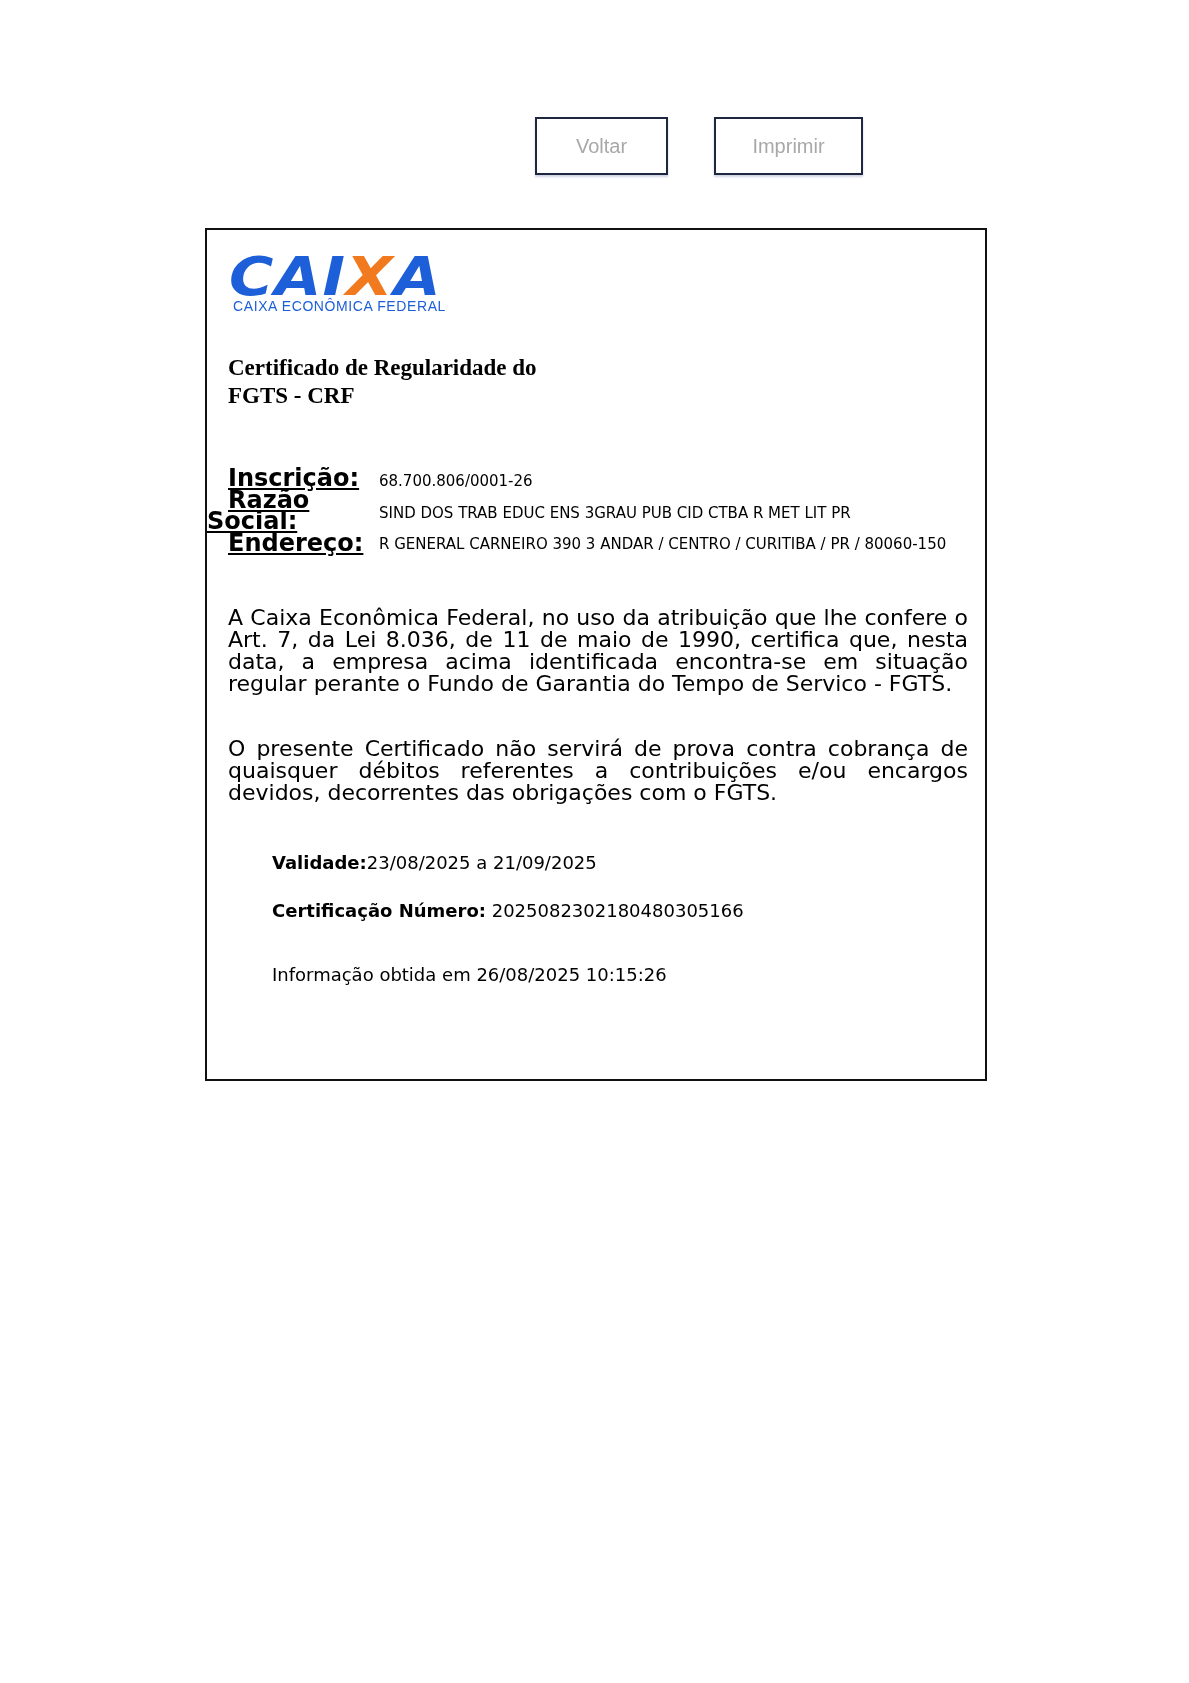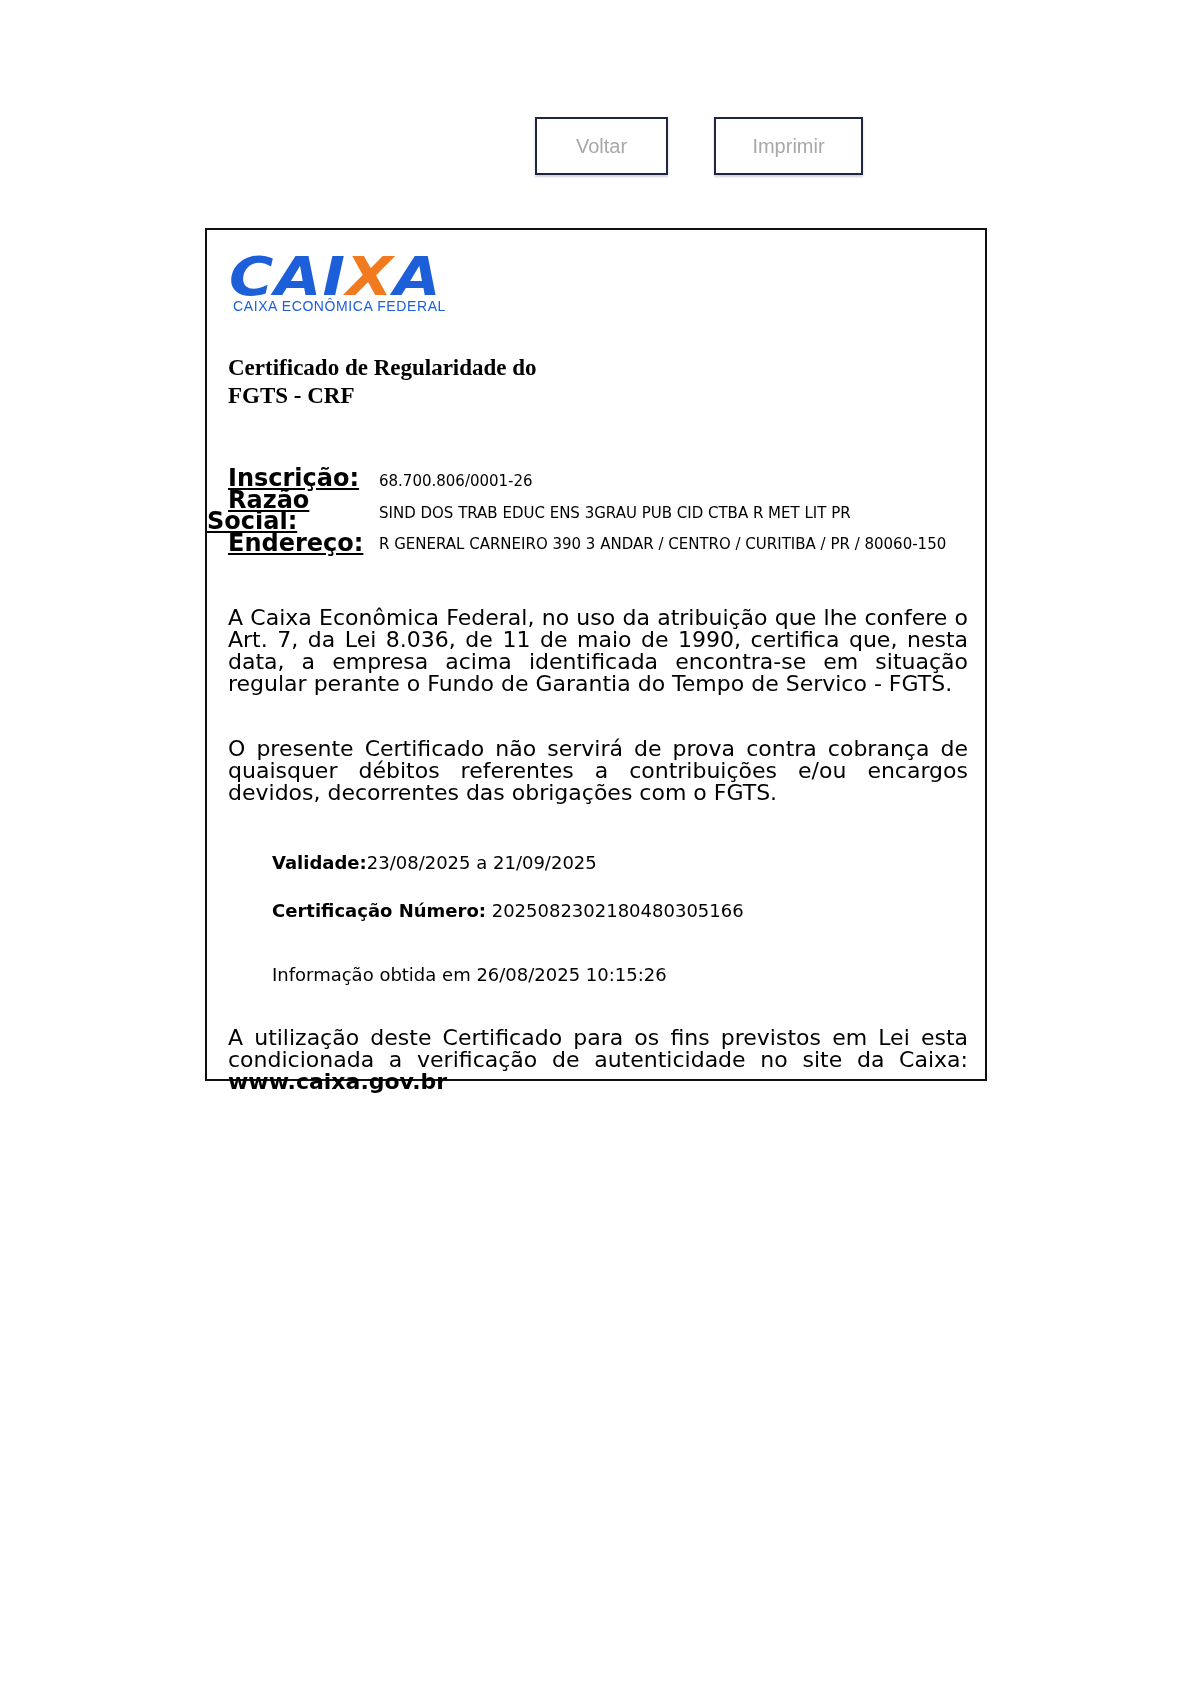--- a/index.html
+++ b/index.html
@@ -76,14 +76,13 @@
   <div class="para" style="top:377px;">A Caixa Econômica Federal, no uso da atribuição que lhe confere o Art. 7, da Lei 8.036, de 11 de maio de 1990, certifica que, nesta data, a empresa acima identificada encontra-se em situação regular perante o Fundo de Garantia do Tempo de Servico - FGTS.</div>
 
   <div class="para" style="top:508px;">O presente Certificado não servirá de prova contra cobrança de quaisquer débitos referentes a contribuições e/ou encargos devidos, decorrentes das obrigações com o FGTS.</div>
 
   <div class="line" style="top:622px;"><span class="bold">Validade:</span><span>23/08/2025 a 21/09/2025</span></div>
 
   <div class="line" style="top:670px;"><span class="bold">Certificação Número:</span><span> 2025082302180480305166</span></div>
 
   <div class="line" style="top:734px;">Informação obtida em 26/08/2025 10:15:26</div>
 
-  <div class="para" style="top:797px;"><span>A utilização deste Certificado para os fins previstos em Lei esta condicionada a verificação de autenticidade no site da Caixa: </span><span class="bold">www.caixa.gov.br</span></div>
 </div>
 
 </body></html>

